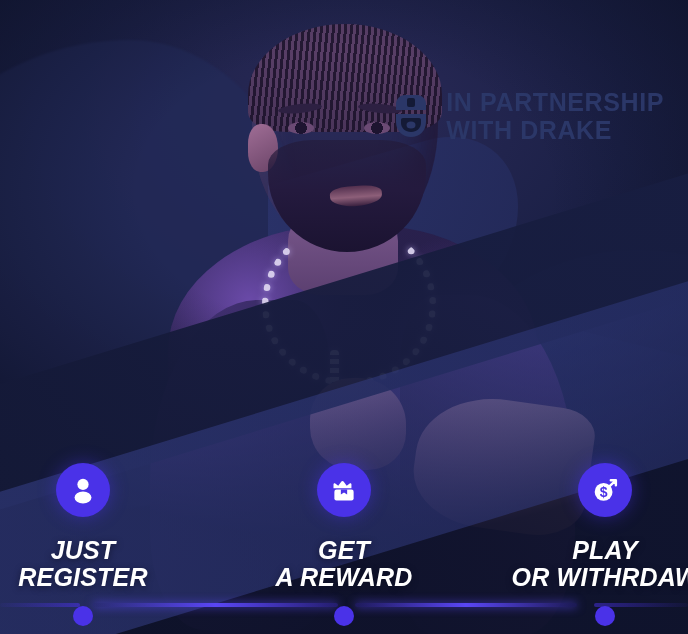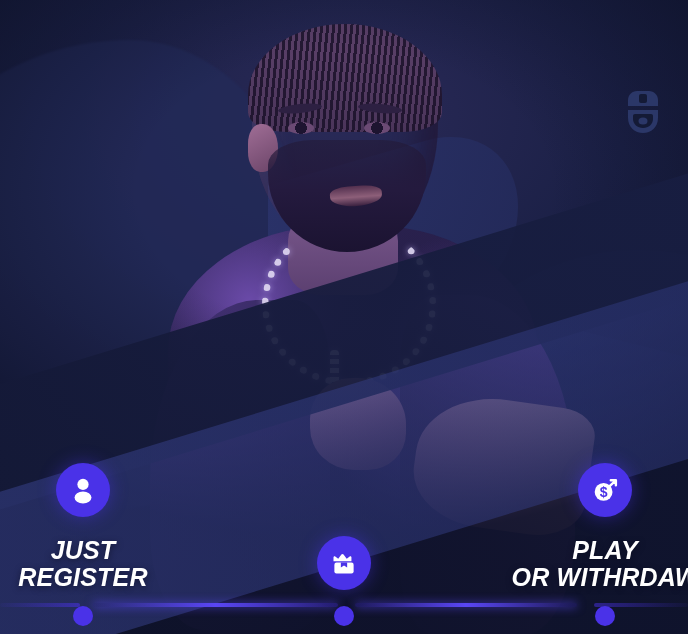--- a/index.html
+++ b/index.html
@@ -389,20 +389,24 @@
   <div class="partnership">
     <span class="partnership-logo">
       <svg viewBox="0 0 42 48" width="42" height="48" fill="#2b3768" aria-hidden="true">
         <path d="M6 12c0-5 4-9 9-9h12c5 0 9 4 9 9v6H6v-6z"></path>
         <rect x="17" y="6" width="8" height="9" rx="2" fill="#141a36"></rect>
         <path d="M6 22h30v8c0 9-7 15-15 15S6 39 6 30v-8z"></path>
         <path d="M13 26h16c1.2 0 2 .9 2 2v3c0 5-4.4 9-10 9s-10-4-10-9v-3c0-1.1.8-2 2-2z" fill="#141a36"></path>
         <ellipse cx="21" cy="33" rx="4.5" ry="3.5" fill="#2b3768"></ellipse>
       </svg>
     </span>
+    <div class="partnership-text">
+      <div>IN PARTNERSHIP</div>
+      <div>WITH DRAKE</div>
+    </div>
   </div>
 
   <div class="steps">
 
     <div class="rail rail-0"></div>
     <div class="rail rail-1"></div>
     <div class="rail rail-2"></div>
     <div class="rail rail-3"></div>
 
     <div class="step step-1">
@@ -422,20 +426,24 @@
     </div>
 
     <div class="step step-2">
       <div class="step-icon">
         <svg viewBox="0 0 32 32" width="28" height="28" fill="#ffffff" aria-hidden="true">
           <path d="M4 9.5c0-1 1.2-1.6 2-1l3.4 2.6L13 6.4c.6-.9 1.9-.9 2.5 0l3.6 4.7 3.4-2.6c.8-.6 2 0 2 1V14H4V9.5z"></path>
           <rect x="5" y="15.5" width="22" height="12.5" rx="2.4"></rect>
           <path d="M12.4 15.5h7.2v5.6l-3.6-2.3-3.6 2.3v-5.6z" fill="#4a32e8"></path>
         </svg>
       </div>
+      <div class="step-label">
+        <span>GET</span>
+        <span>A REWARD</span>
+      </div>
       <div class="step-dot-wrap">
         <div class="step-dot"></div>
       </div>
     </div>
 
     <div class="step step-3">
       <div class="step-icon">
         <svg viewBox="0 0 32 32" width="30" height="30" aria-hidden="true">
           <circle cx="14.5" cy="18" r="9.5" fill="#ffffff"></circle>
           <text x="14.5" y="23.6" text-anchor="middle" font-family="'Liberation Sans', sans-serif" font-size="15" font-weight="bold" fill="#4a32e8">$</text>

